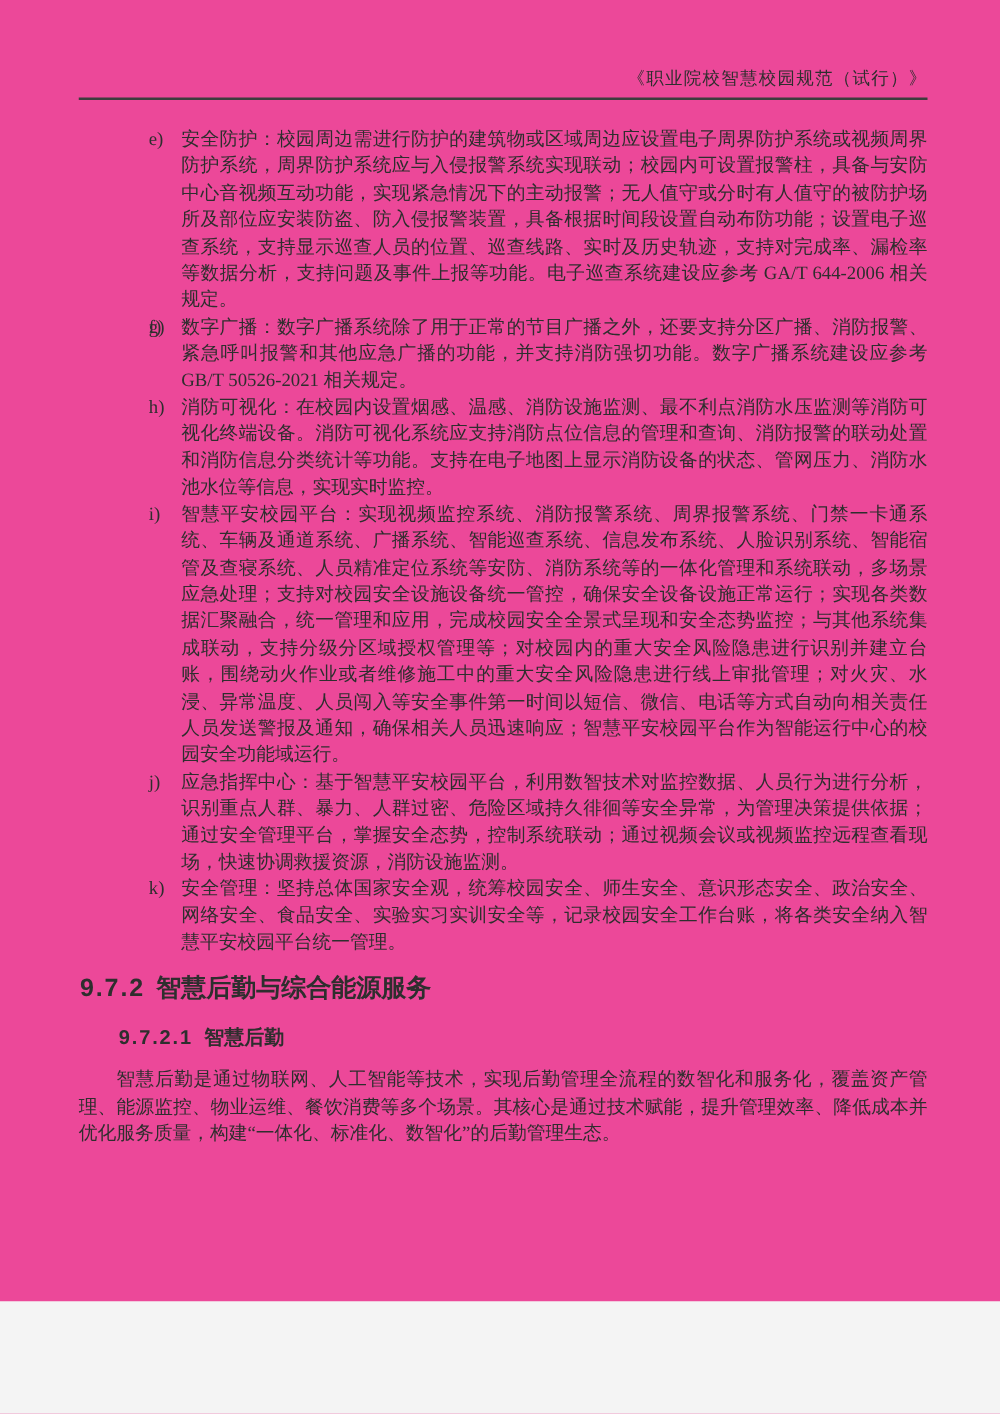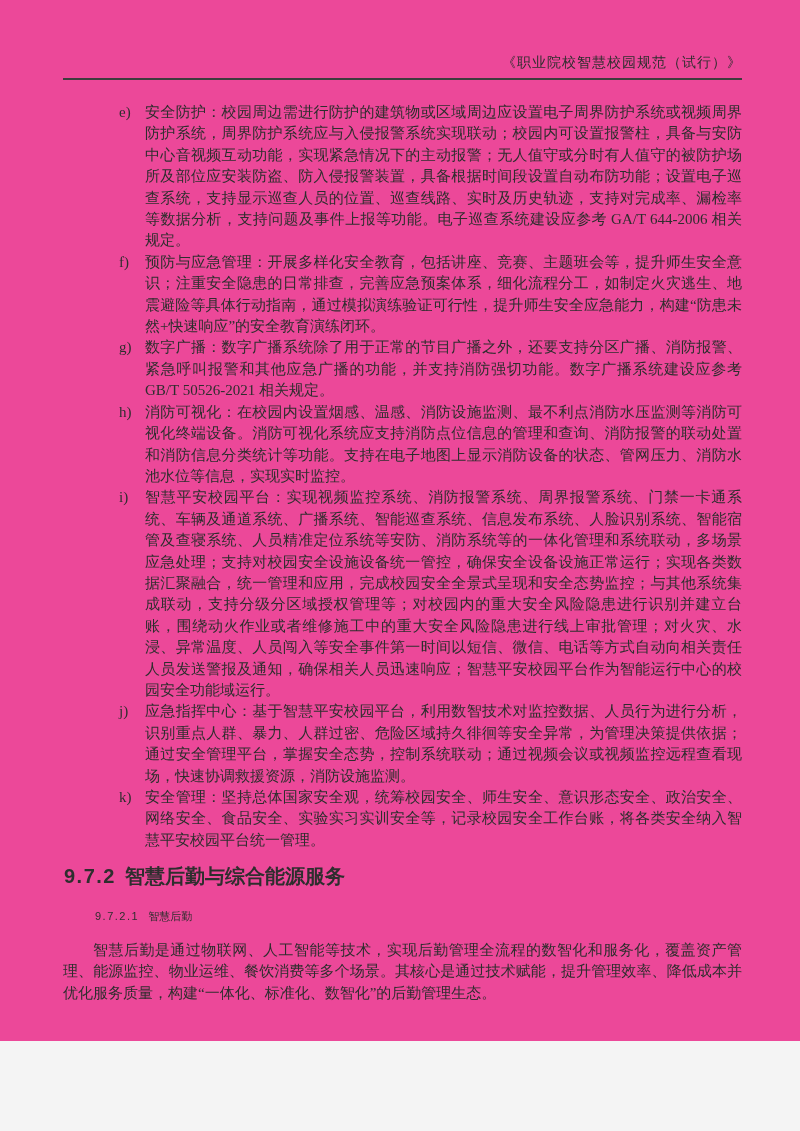--- a/index.html
+++ b/index.html
@@ -26,21 +26,21 @@
   .list-item{position:relative;padding-left:82px;margin:0;}
   .list-item .item-label{position:absolute;left:56px;top:0;}
   .sec-heading{
     font-family:"Liberation Sans","DejaVu Sans",sans-serif;
     font-weight:bold;font-size:20px;
     margin:15px 0 11px 1px;text-align:left;
   }
   .sec-heading .sec-num{letter-spacing:1.5px;margin-right:9px;}
   .sub-heading{
     font-family:"Liberation Sans","DejaVu Sans",sans-serif;
-    font-weight:normal;font-size:11px;
+    font-weight:bold;font-size:16px;
     margin:18px 0 13px 32px;text-align:left;
   }
   .sub-heading .sec-num{letter-spacing:1.5px;margin-right:9px;}
   .para{margin:0;text-indent:2em;}
   .footer{
     position:absolute;left:0;right:0;top:1058px;
     text-align:center;font-size:18px;color:#3a3a3a;
   }
 </style>
 </head>
@@ -54,21 +54,20 @@
 
   <div class="main">
 
     <div class="lettered-list">
       <div class="list-item">
         <span class="item-label">e)</span>
         <span>安全防护：校园周边需进行防护的建筑物或区域周边应设置电子周界防护系统或视频周界防护系统，周界防护系统应与入侵报警系统实现联动；校园内可设置报警柱，具备与安防中心音视频互动功能，实现紧急情况下的主动报警；无人值守或分时有人值守的被防护场所及部位应安装防盗、防入侵报警装置，具备根据时间段设置自动布防功能；设置电子巡查系统，支持显示巡查人员的位置、巡查线路、实时及历史轨迹，支持对完成率、漏检率等数据分析，支持问题及事件上报等功能。电子巡查系统建设应参考 GA/T 644-2006 相关规定。</span>
       </div>
       <div class="list-item">
         <span class="item-label">f)</span>
-        <span>预防与应急管理：开展多样化安全教育，包括讲座、竞赛、主题班会等，提升师生安全意识；注重安全隐患的日常排查，完善应急预案体系，细化流程分工，如制定火灾逃生、地震避险等具体行动指南，通过模拟演练验证可行性，提升师生安全应急能力，构建“防患未然+快速响应”的安全教育演练闭环。</span>
       </div>
       <div class="list-item">
         <span class="item-label">g)</span>
         <span>数字广播：数字广播系统除了用于正常的节目广播之外，还要支持分区广播、消防报警、紧急呼叫报警和其他应急广播的功能，并支持消防强切功能。数字广播系统建设应参考 GB/T 50526-2021 相关规定。</span>
       </div>
       <div class="list-item">
         <span class="item-label">h)</span>
         <span>消防可视化：在校园内设置烟感、温感、消防设施监测、最不利点消防水压监测等消防可视化终端设备。消防可视化系统应支持消防点位信息的管理和查询、消防报警的联动处置和消防信息分类统计等功能。支持在电子地图上显示消防设备的状态、管网压力、消防水池水位等信息，实现实时监控。</span>
       </div>
       <div class="list-item">

